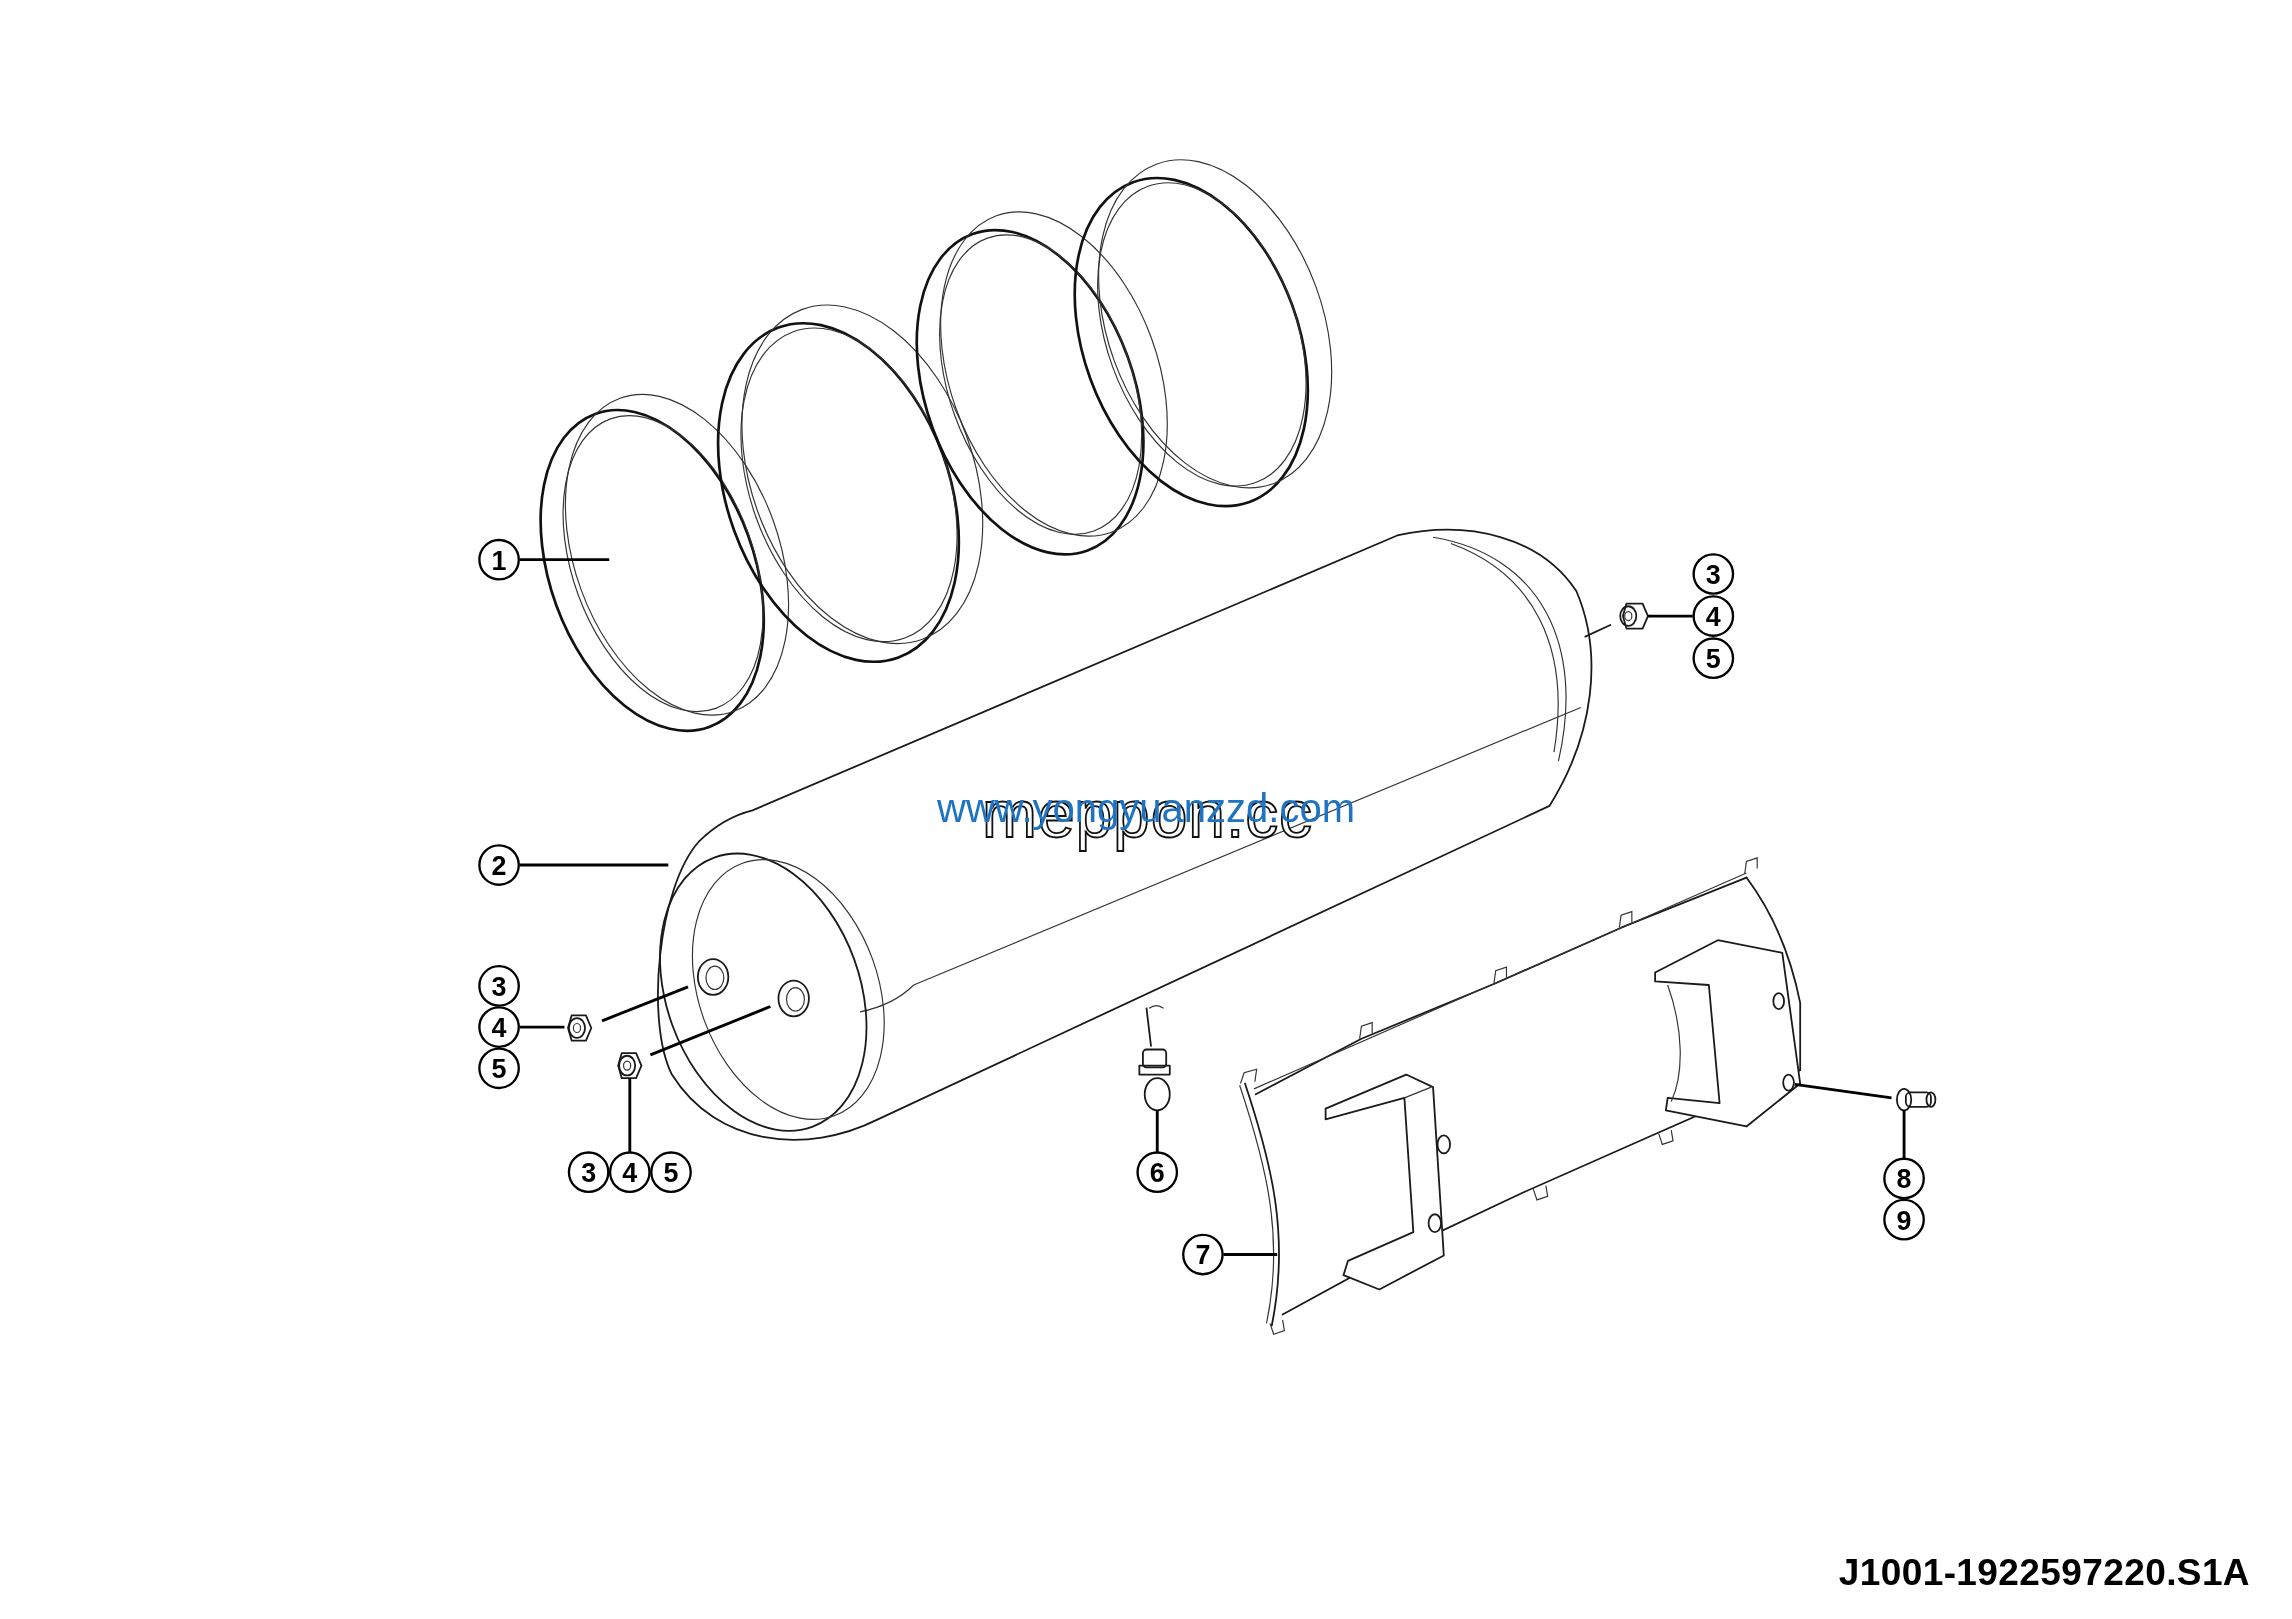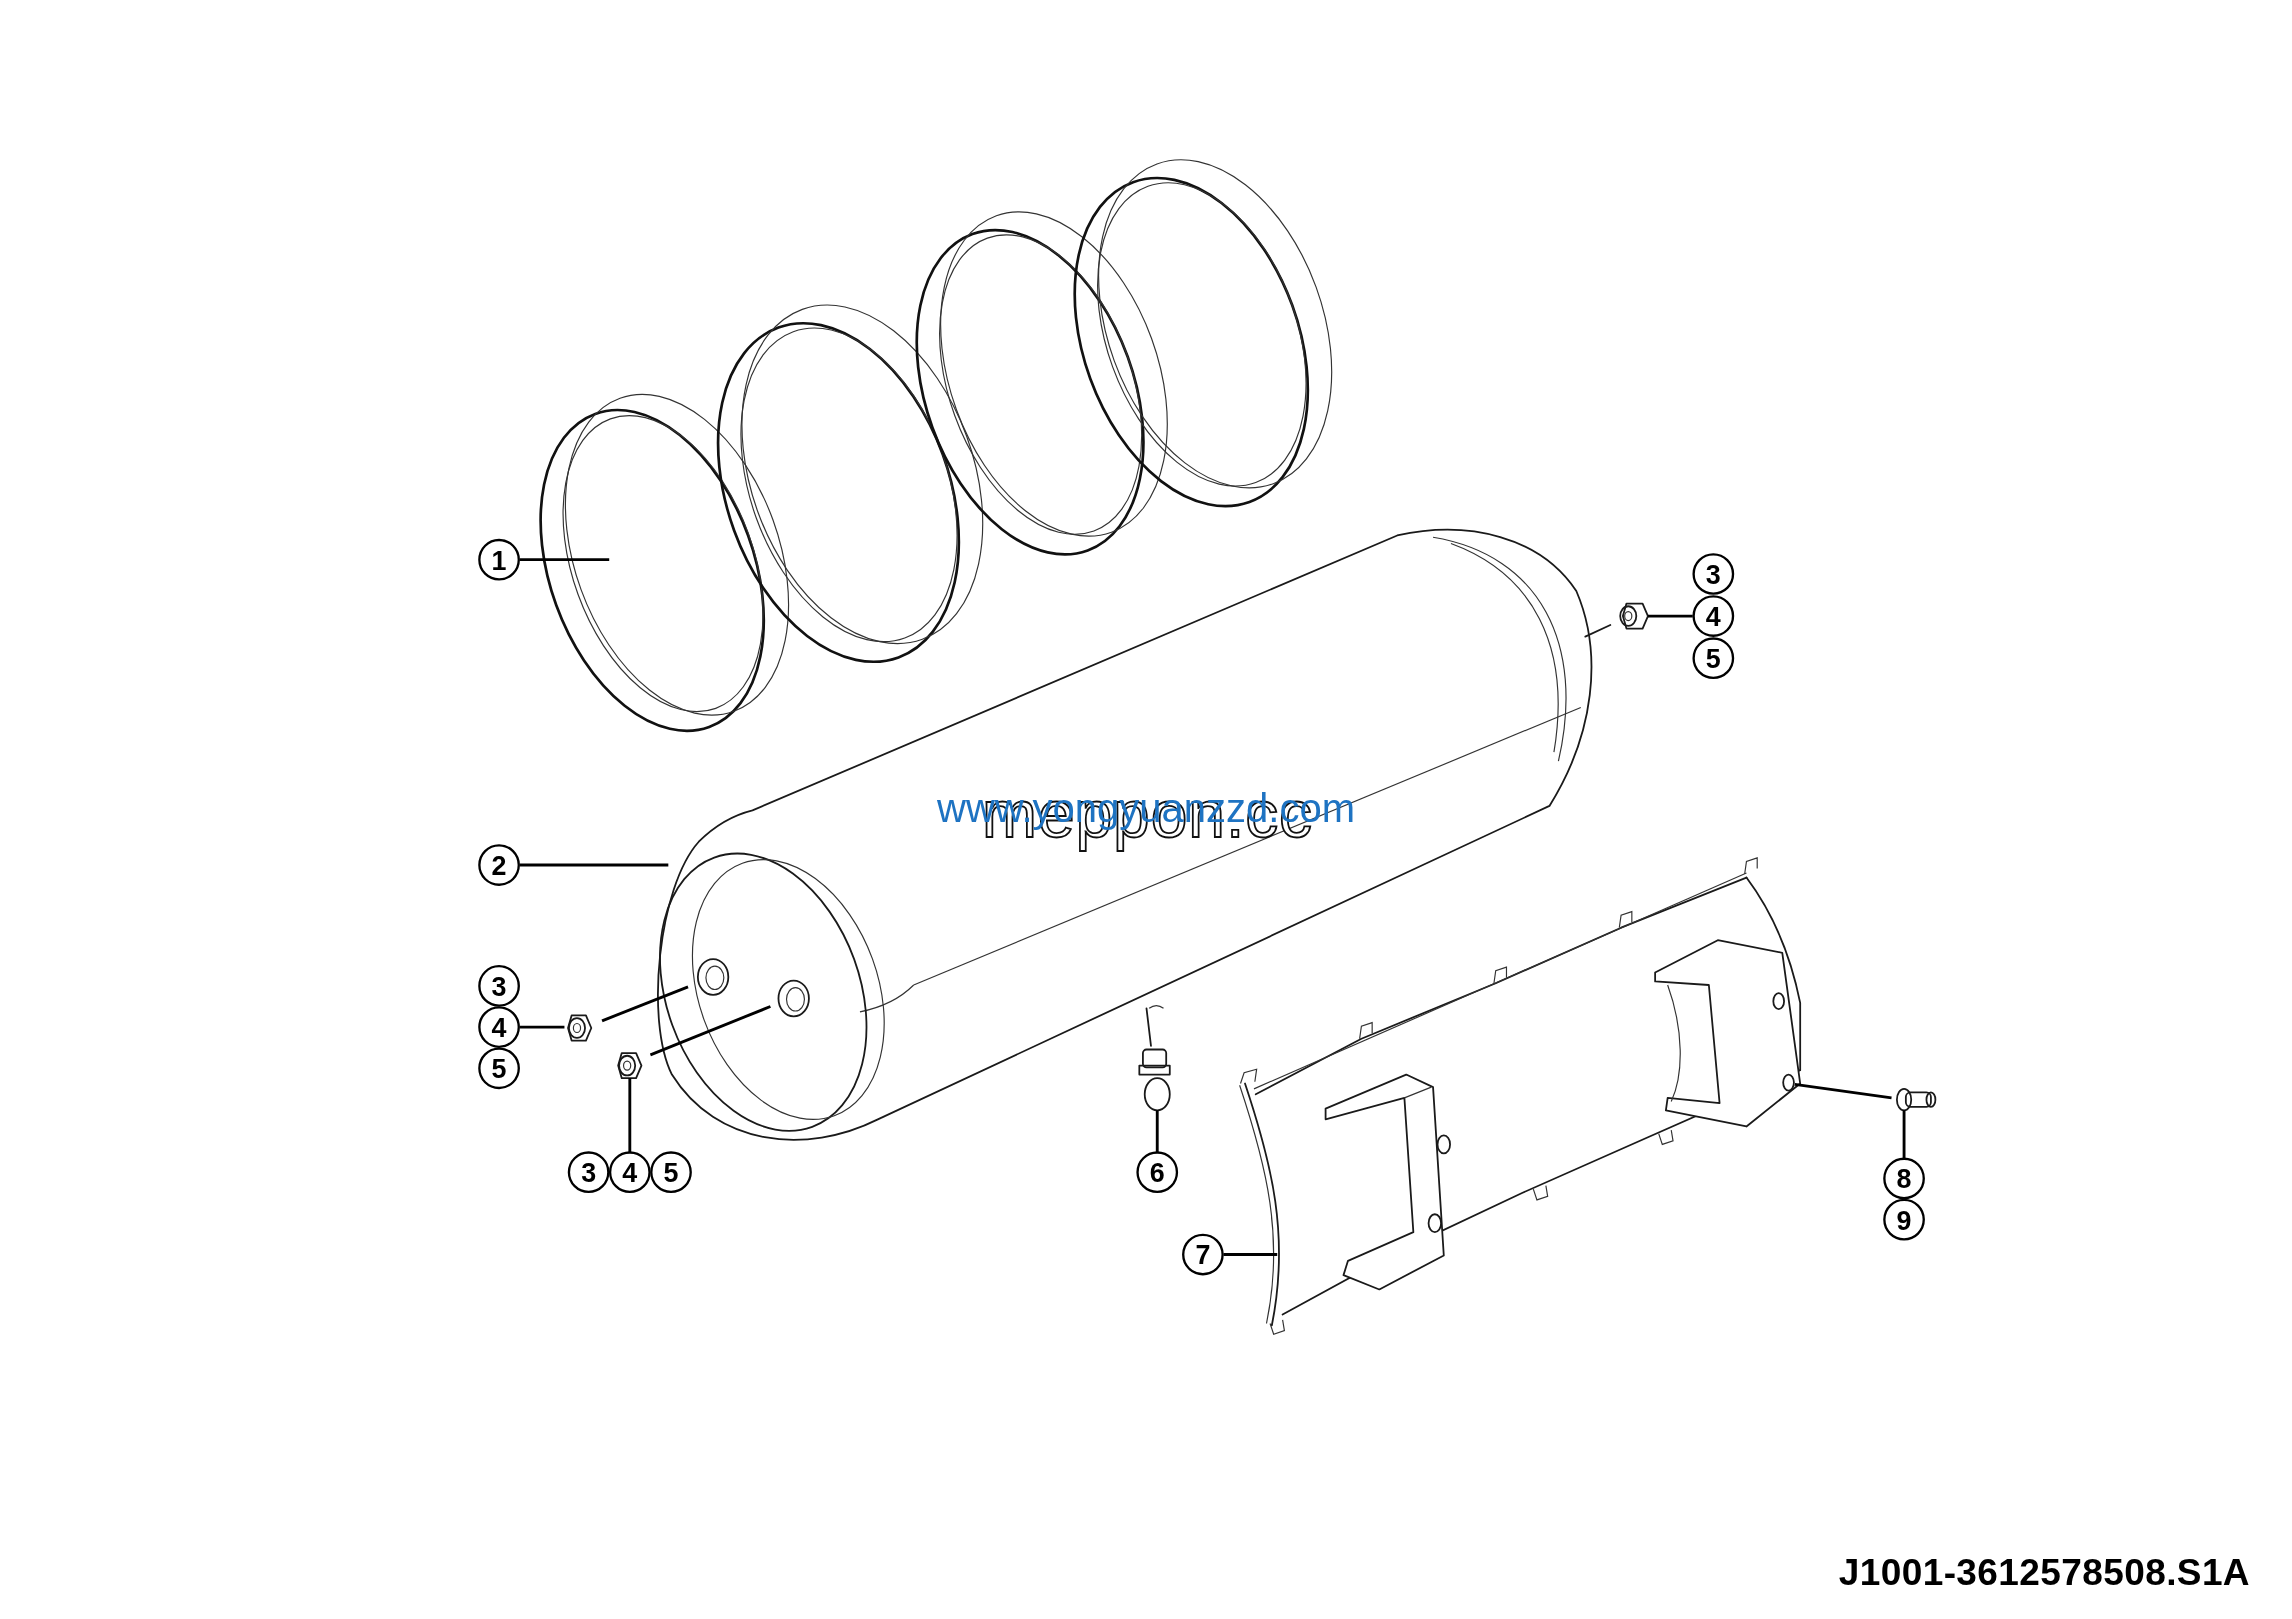--- a/index.html
+++ b/index.html
@@ -233,14 +233,14 @@
     </g>
   <g class="bubble">
       <circle cx="2126" cy="1362" r="22"></circle>
       <text x="2126" y="1363">9</text>
     </g>
 </svg>
 
 <div class="wm-outline">meppon.cc</div>
 <div class="wm-blue">www.yongyuanzzd.com</div>
 
-<div class="doc-code">J1001-3612578508.S1A</div>
+<div class="doc-code">J1001-1922597220.S1A</div>
 
 
 </body></html>

